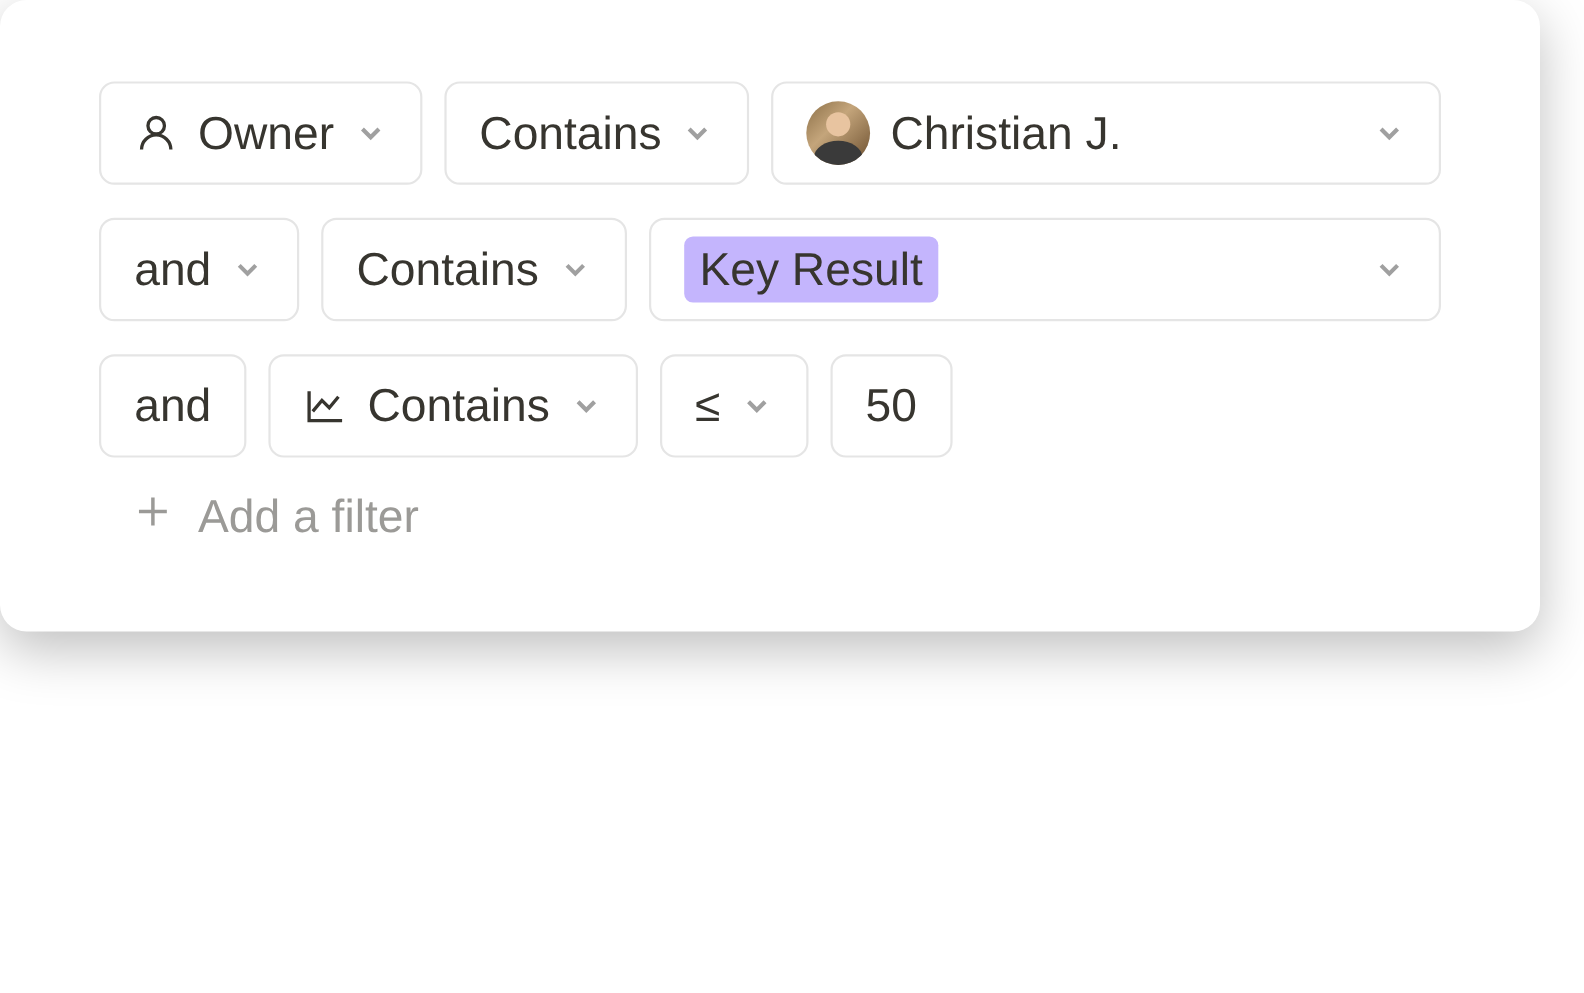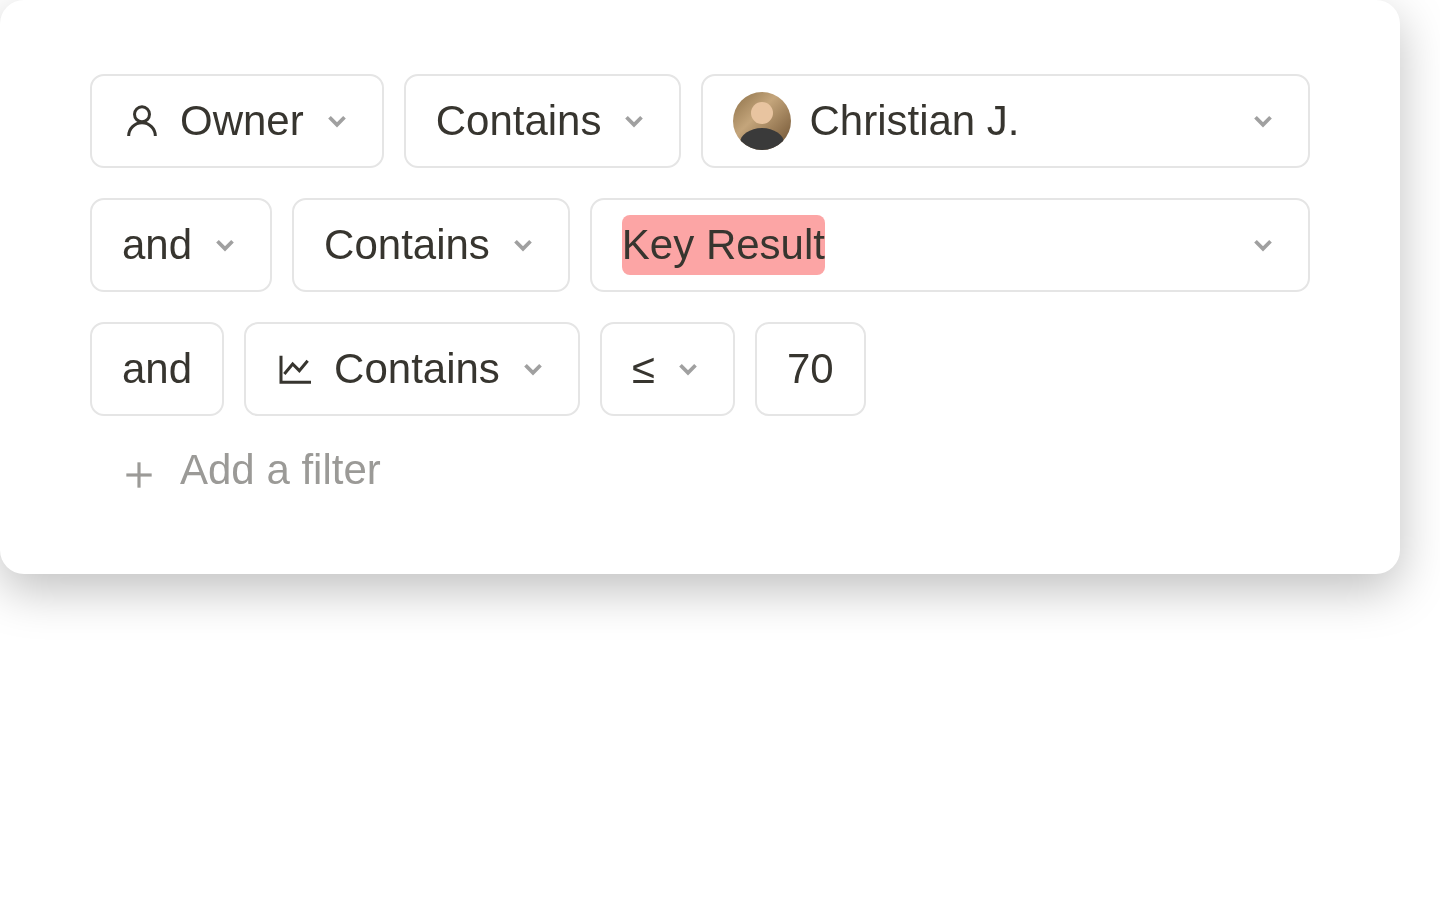--- a/index.html
+++ b/index.html
@@ -105,29 +105,29 @@
       background: #3a3a3a;
     }
 
     .pill-value-wide {
       flex: 1;
       justify-content: space-between;
     }
 
     .tag-badge {
       display: inline-block;
-      background: #fca5a5;
+      background: #c4b5fd;
       border-radius: 8px;
-      padding: 6px 0;
+      padding: 6px 14px;
       color: #37352f;
     }
 
     .add-filter-row {
       display: flex;
-      align-items: flex-end;
+      align-items: flex-start;
       gap: 22px;
       color: #9b9a97;
       font-size: 42px;
       cursor: pointer;
       padding-left: 30px;
     }
 
     .plus-icon {
       display: inline-flex;
       align-items: center;
@@ -248,21 +248,21 @@
     <div class="pill">
       <span class="pill-label">≤</span>
       <span class="chevron">
         <svg width="30" height="30" viewBox="0 0 24 24" fill="none" stroke="currentColor" stroke-width="3">
           <polyline points="6 9 12 15 18 9"></polyline>
         </svg>
       </span>
     </div>
 
     <div class="pill">
-      <span class="pill-label">70</span>
+      <span class="pill-label">50</span>
     </div>
   </div>
 
   <div class="add-filter-row">
     <span class="plus-icon">
       <svg width="38" height="38" viewBox="0 0 24 24" fill="none" stroke="currentColor" stroke-width="2">
         <line x1="12" y1="4" x2="12" y2="20"></line>
         <line x1="4" y1="12" x2="20" y2="12"></line>
       </svg>
     </span>

